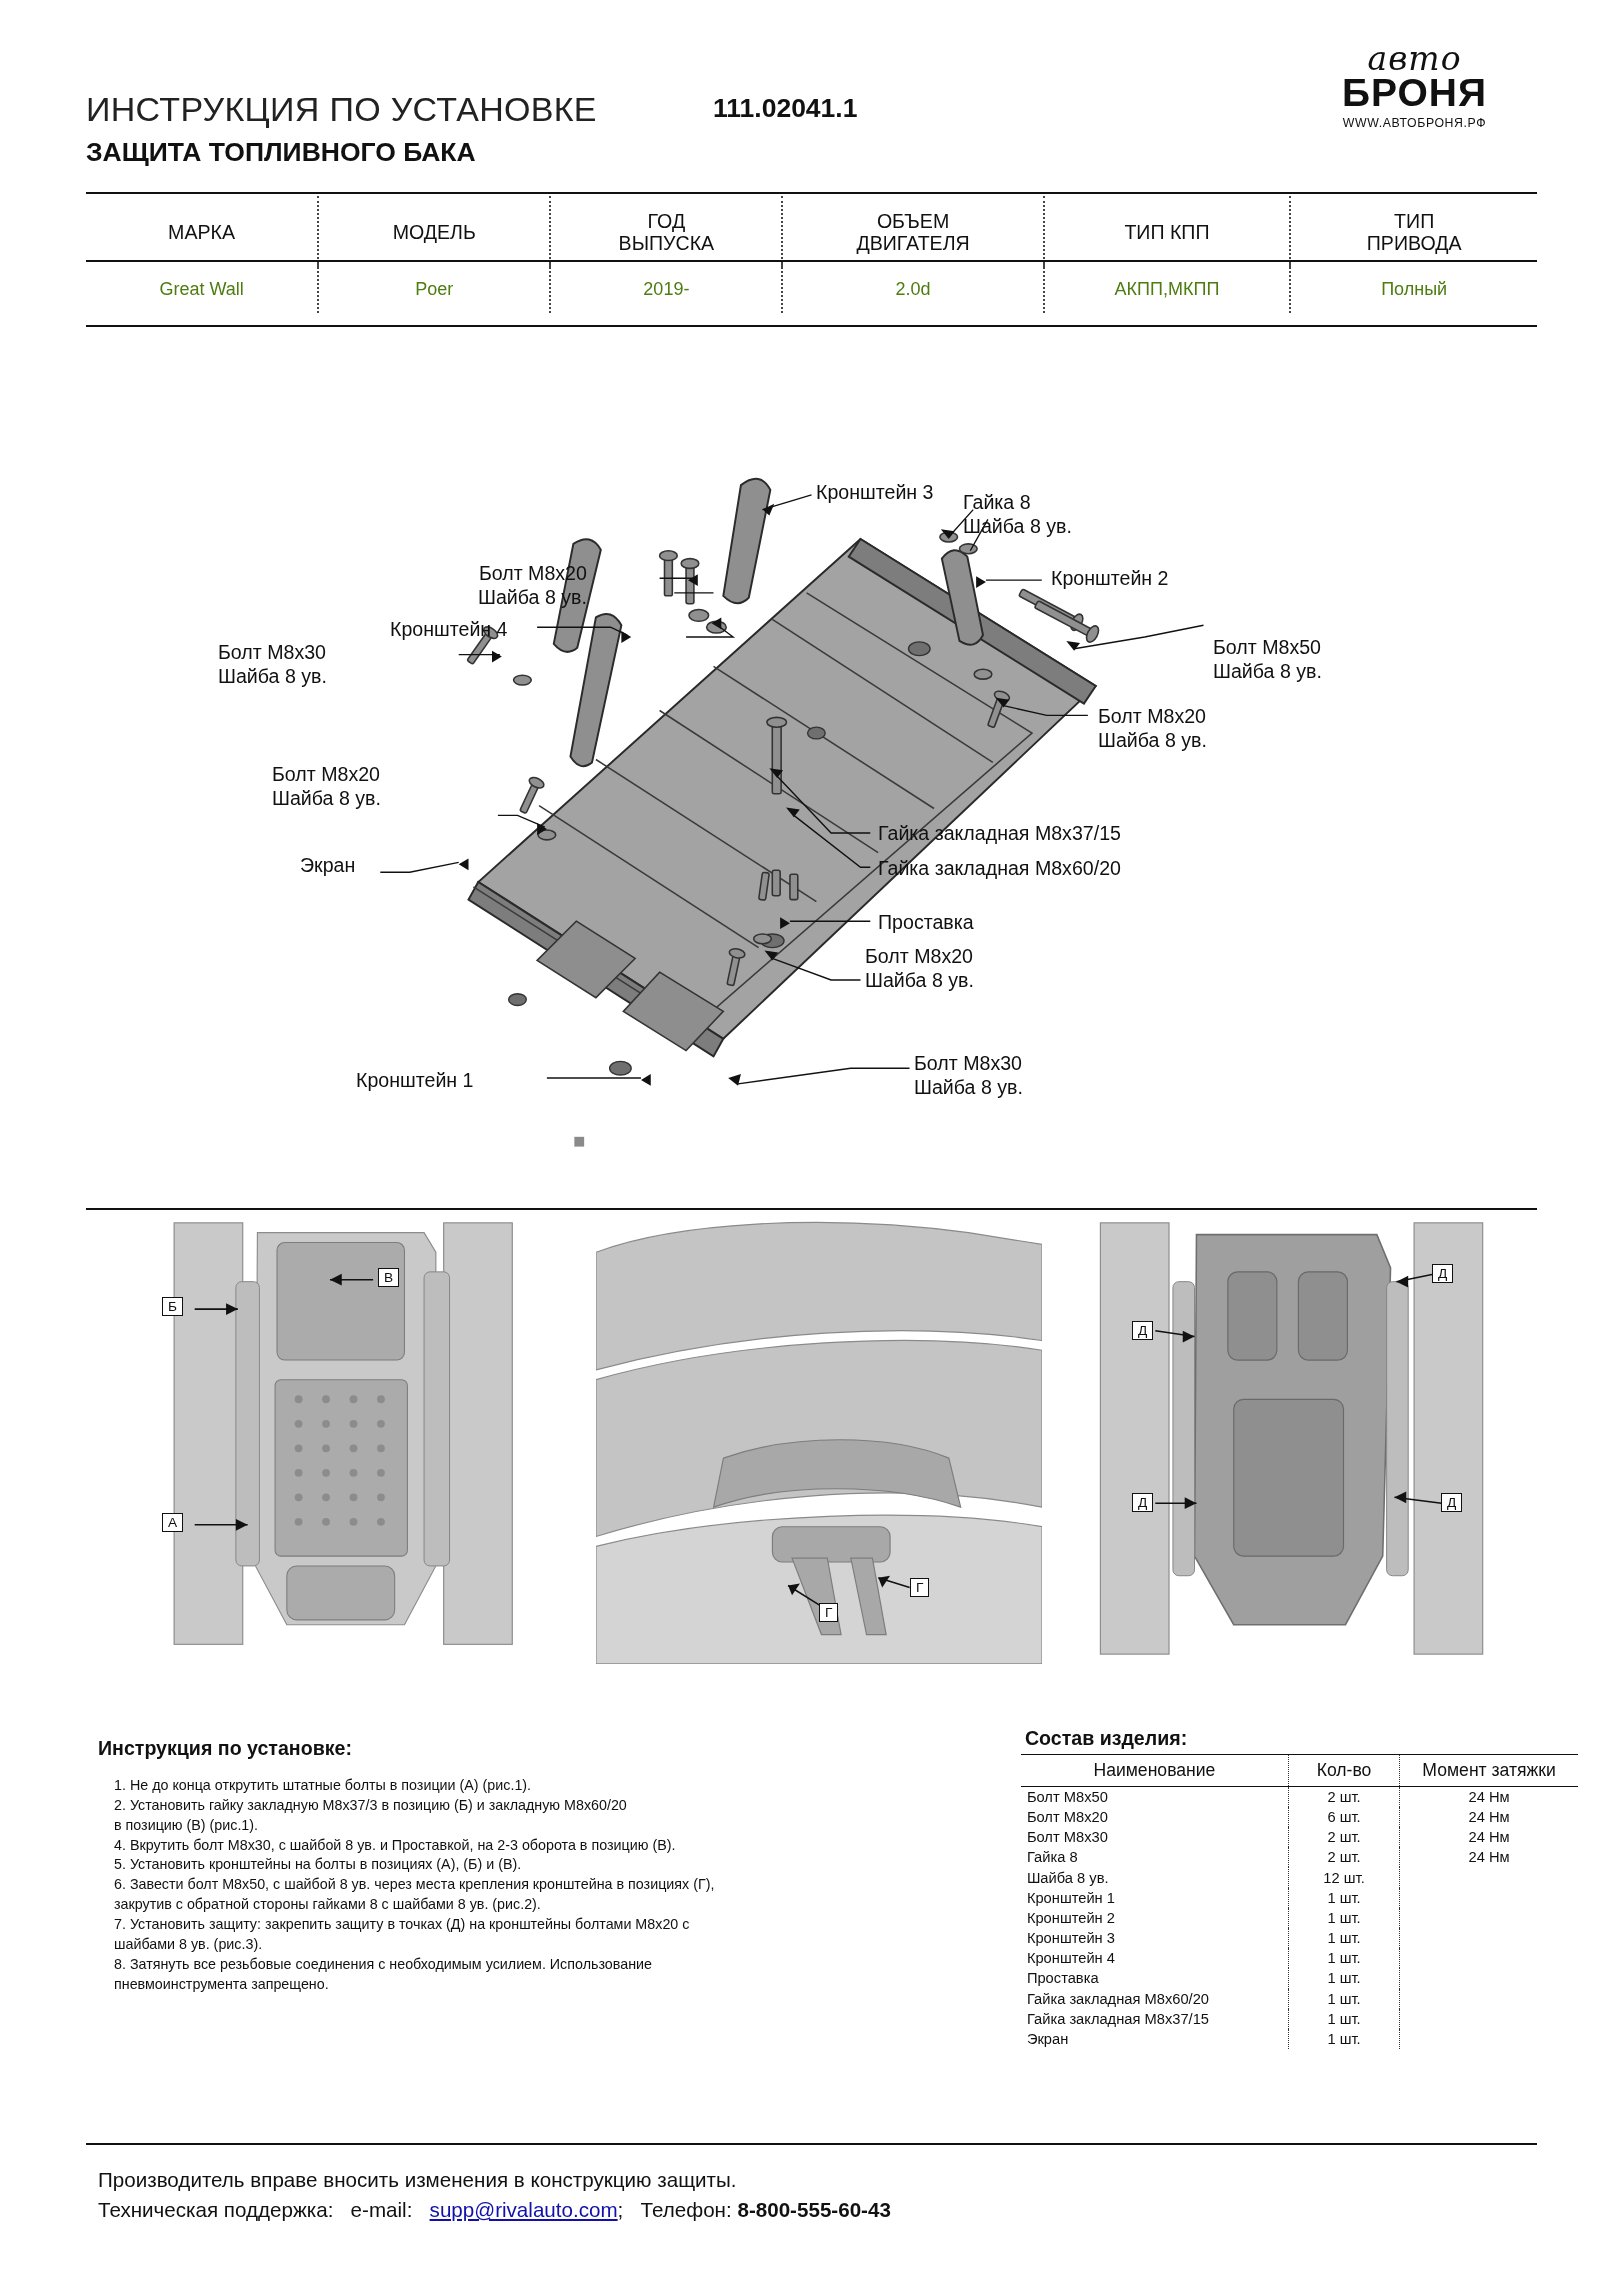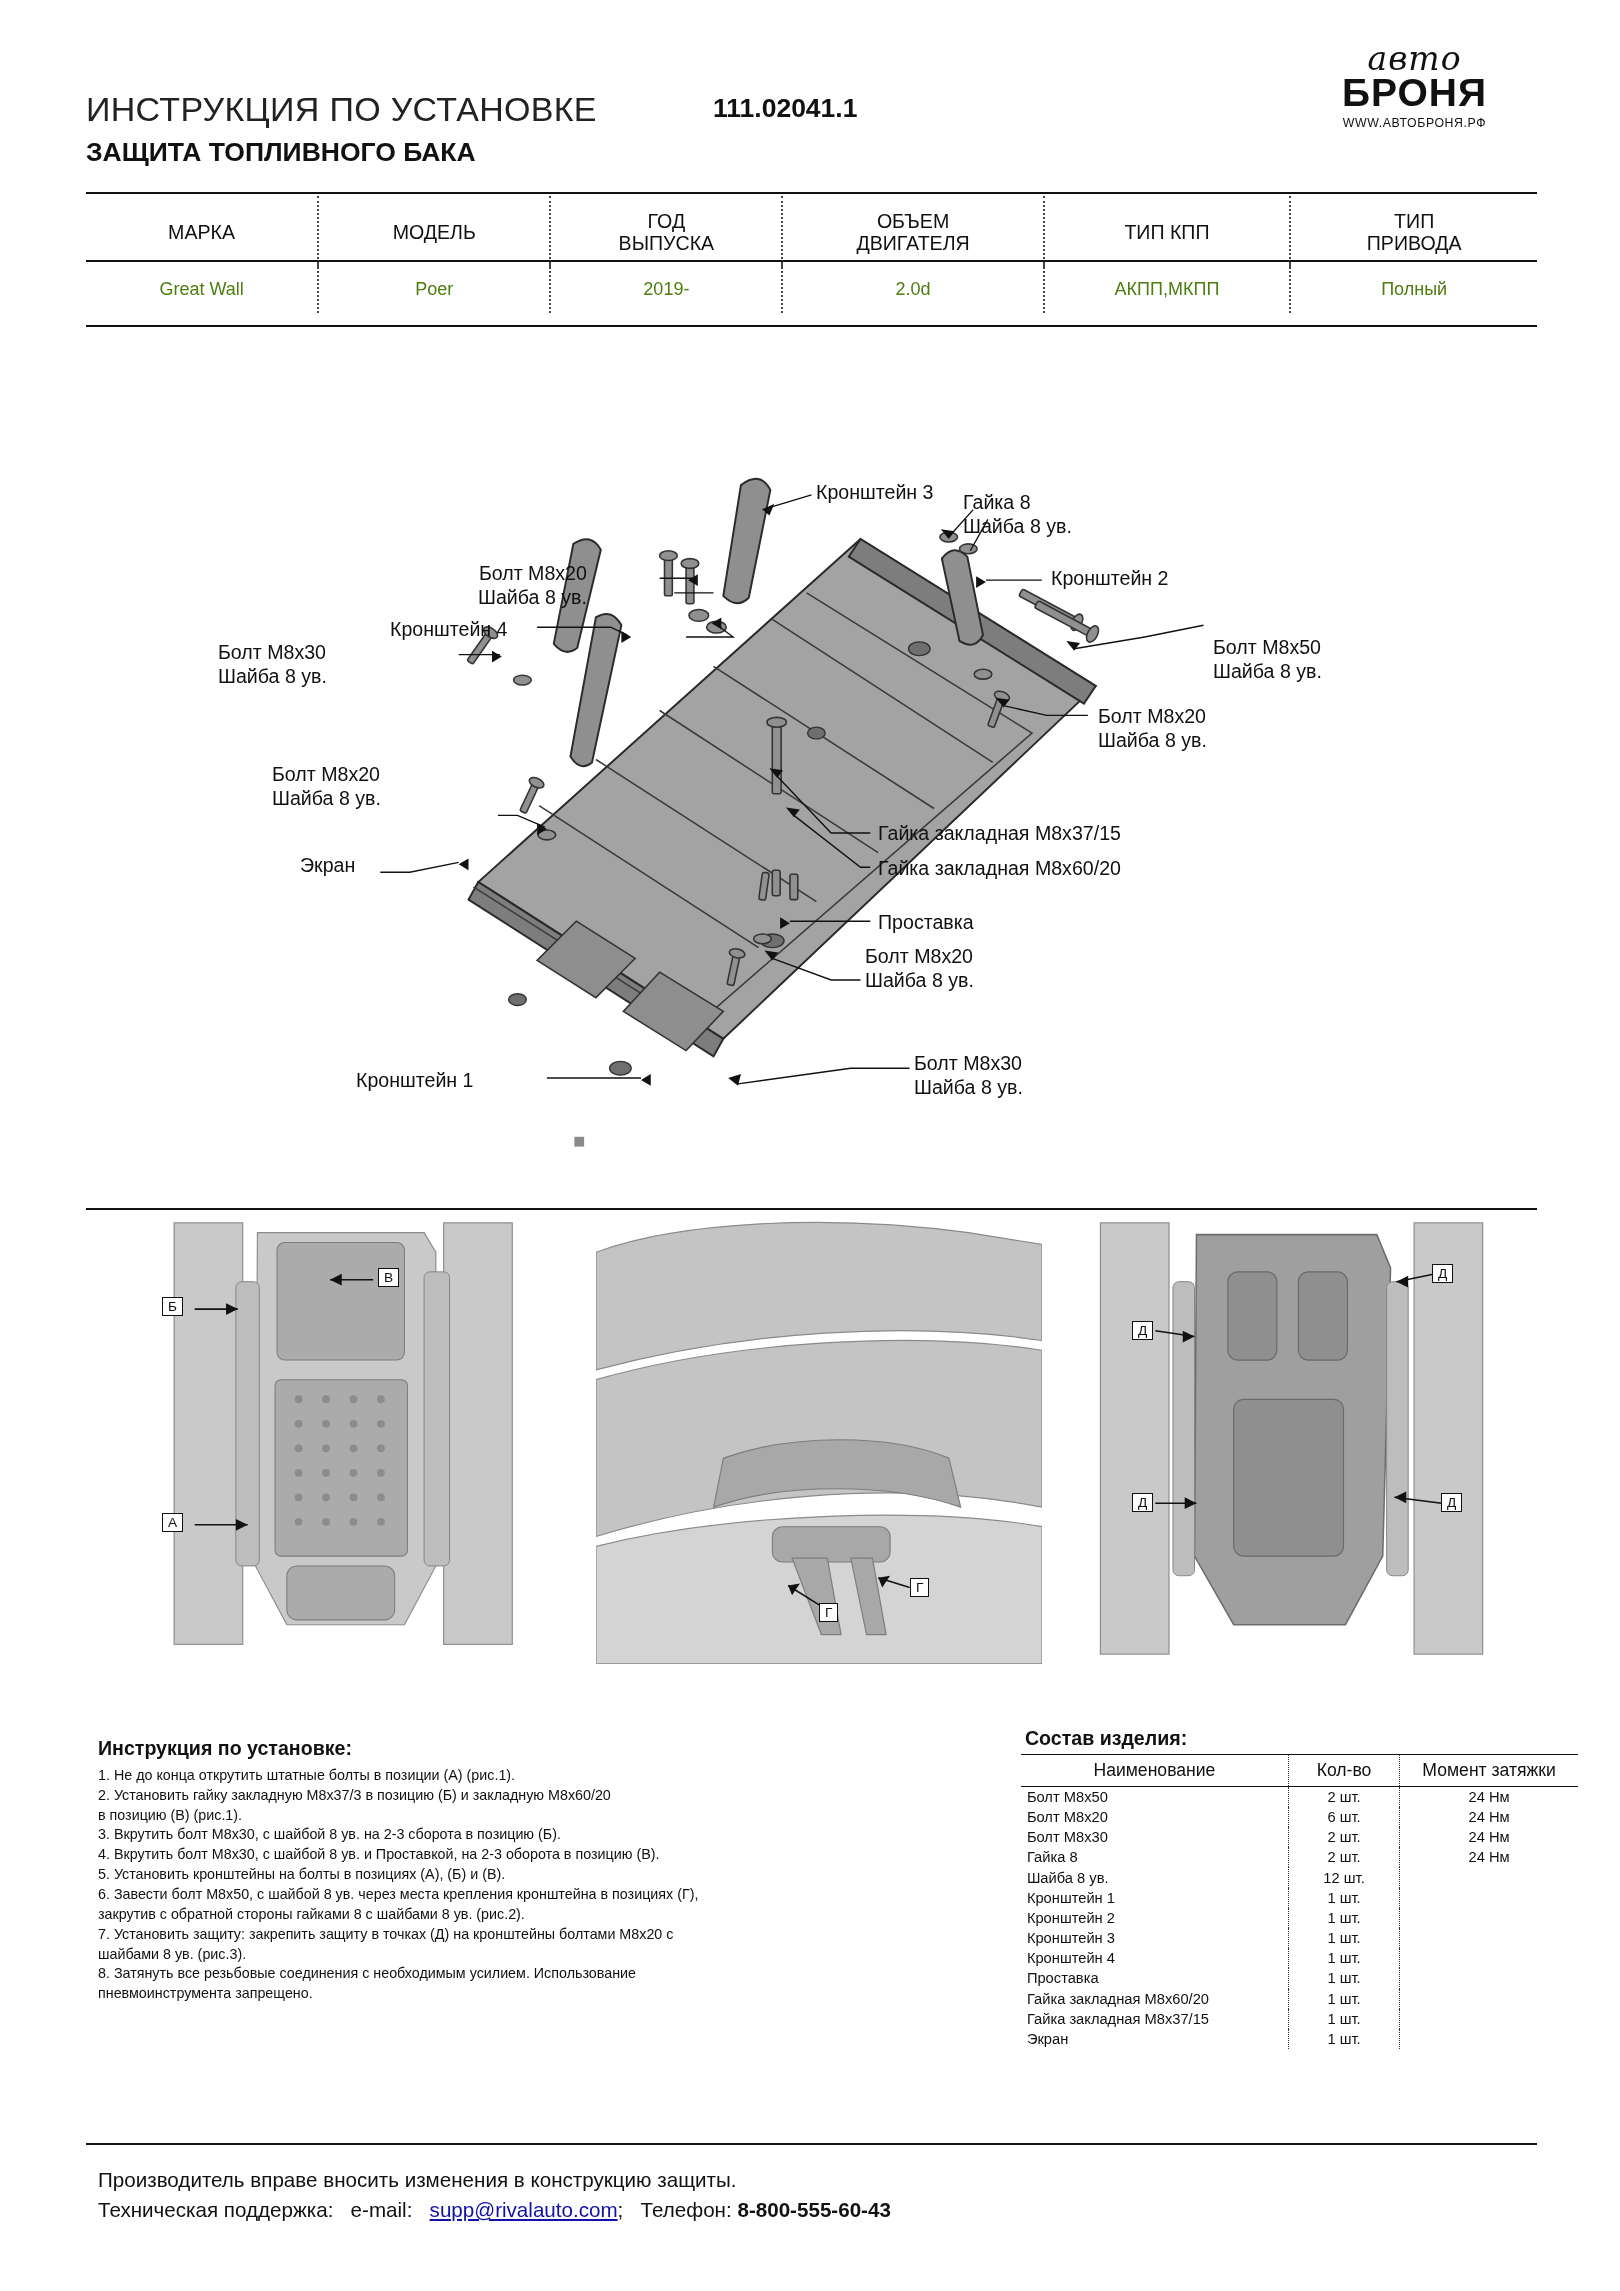--- a/index.html
+++ b/index.html
@@ -42,21 +42,21 @@
   .photos{position:absolute;left:86px;top:1213px;width:1451px;height:510px;}
   .photo{position:absolute;top:0;width:446px;height:451px;overflow:hidden;background:#ffffff;}
   .p1{left:44px;} .p2{left:510px;} .p3{left:985px;}
 
   .marker{position:absolute;background:#ffffff;border:1.6px solid #111;font-size:13.7px;
           padding:1px 4.9px;line-height:1.1;color:#111;}
 
   
   .instr{position:absolute;left:98px;top:1737px;width:863px;}
   .instr h3{margin:0 0 5.9px 0;font-size:19.6px;font-weight:bold;color:#111;}
-  .instr ol{margin:0;padding:0;list-style:none;}
+  .instr ol{margin:16px;padding:0;list-style:none;}
   .instr li{font-size:14.3px;line-height:1.32;color:#111;margin-bottom:1px;}
 
   
   .bom{position:absolute;left:980px;top:1727px;width:557px;margin-left:41px;}
   .bom h3{margin:0 0 3.9px 3.9px;font-size:19.6px;font-weight:bold;color:#111;}
   .bom table{border-collapse:collapse;width:100%;}
   .bom th{font-size:17.6px;font-weight:normal;padding:4.9px 3.9px;color:#111;text-align:center;}
   .bom td{font-size:14.7px;padding:2.1px 5.9px;color:#111;}
   .bom td.name{text-align:left;}
   .bom td.qty,.bom td.torque{text-align:center;}
@@ -458,21 +458,20 @@
       
     </div>
   </div>
 
   <div class="instr">
     <h3>Инструкция по установке:</h3>
     <ol>
       <li>1. Не до конца открутить штатные болты в позиции (А) (рис.1).</li>
       <li>2. Установить гайку закладную М8х37/3 в позицию (Б) и закладную М8х60/20</li>
       <li>в позицию (В) (рис.1).</li>
-      <li>3. Вкрутить болт М8х30, с шайбой 8 ув. на 2-3 сборота в позицию (Б).</li>
       <li>4. Вкрутить болт М8х30, с шайбой 8 ув. и Проставкой, на 2-3 оборота в позицию (В).</li>
       <li>5. Установить кронштейны на болты в позициях (А), (Б) и (В).</li>
       <li>6. Завести болт М8х50, с шайбой 8 ув. через места крепления кронштейна в позициях (Г),</li>
       <li>закрутив с обратной стороны гайками 8 с шайбами 8 ув. (рис.2).</li>
       <li>7. Установить защиту: закрепить защиту в точках (Д) на кронштейны болтами М8х20 с</li>
       <li>шайбами 8 ув. (рис.3).</li>
       <li>8. Затянуть все резьбовые соединения с необходимым усилием. Использование</li>
       <li>пневмоинструмента запрещено.</li>
     </ol>
   </div>

